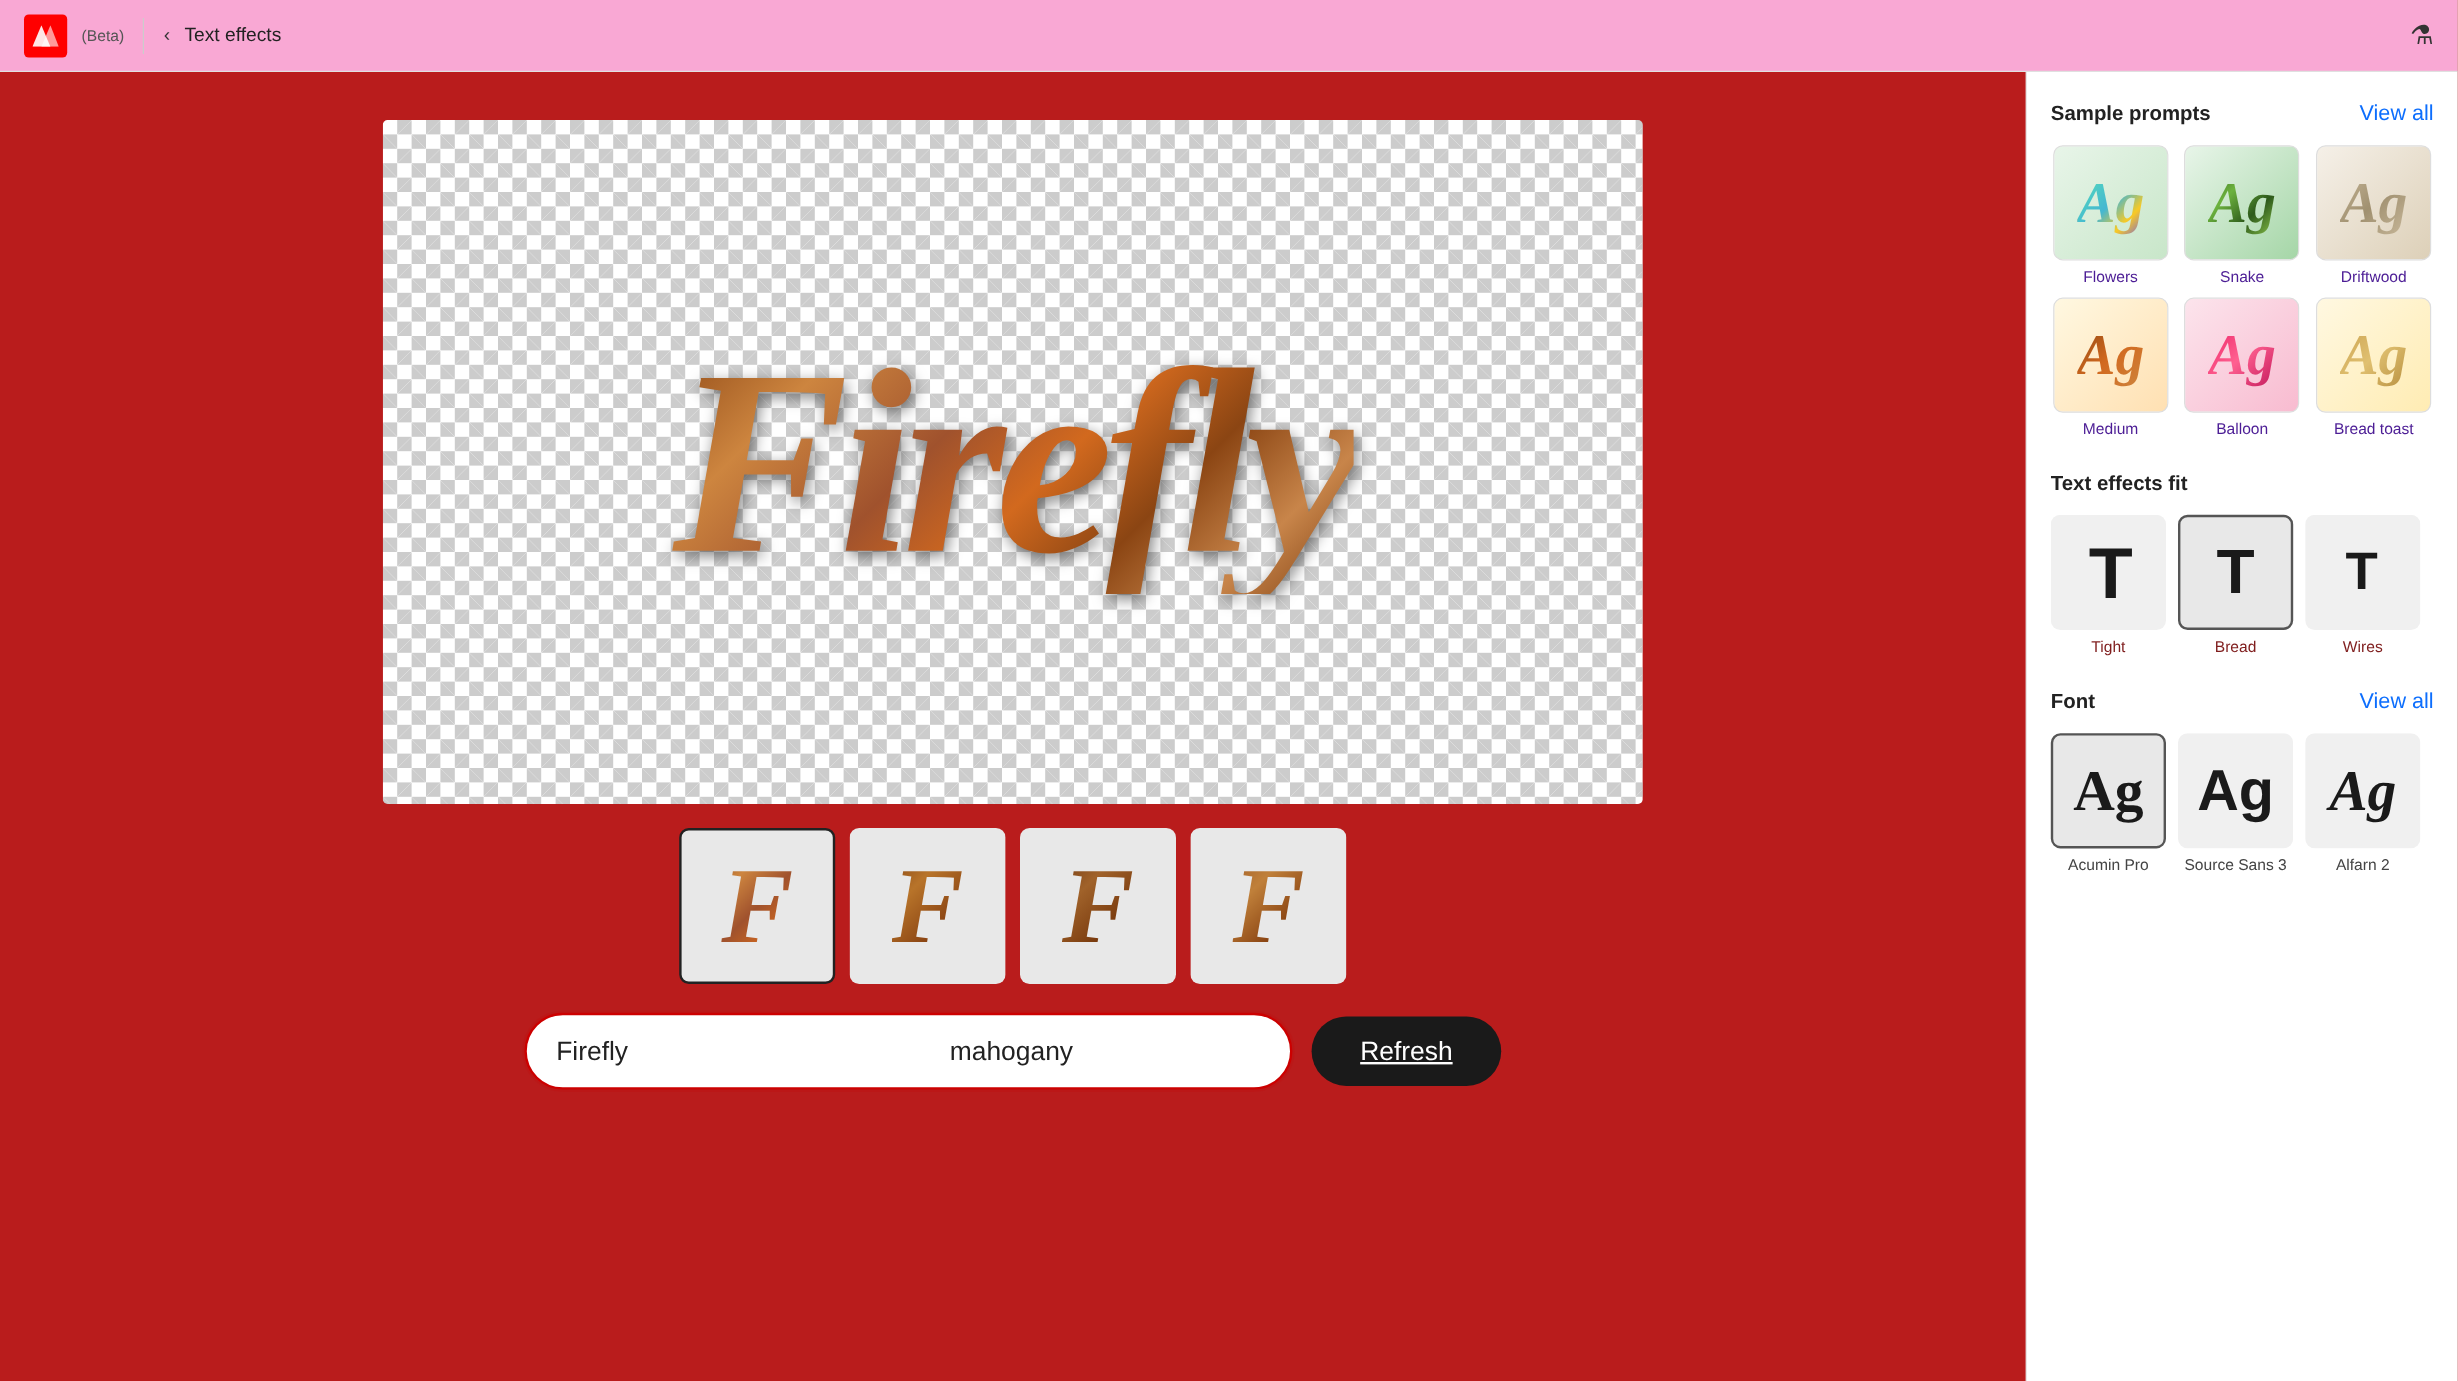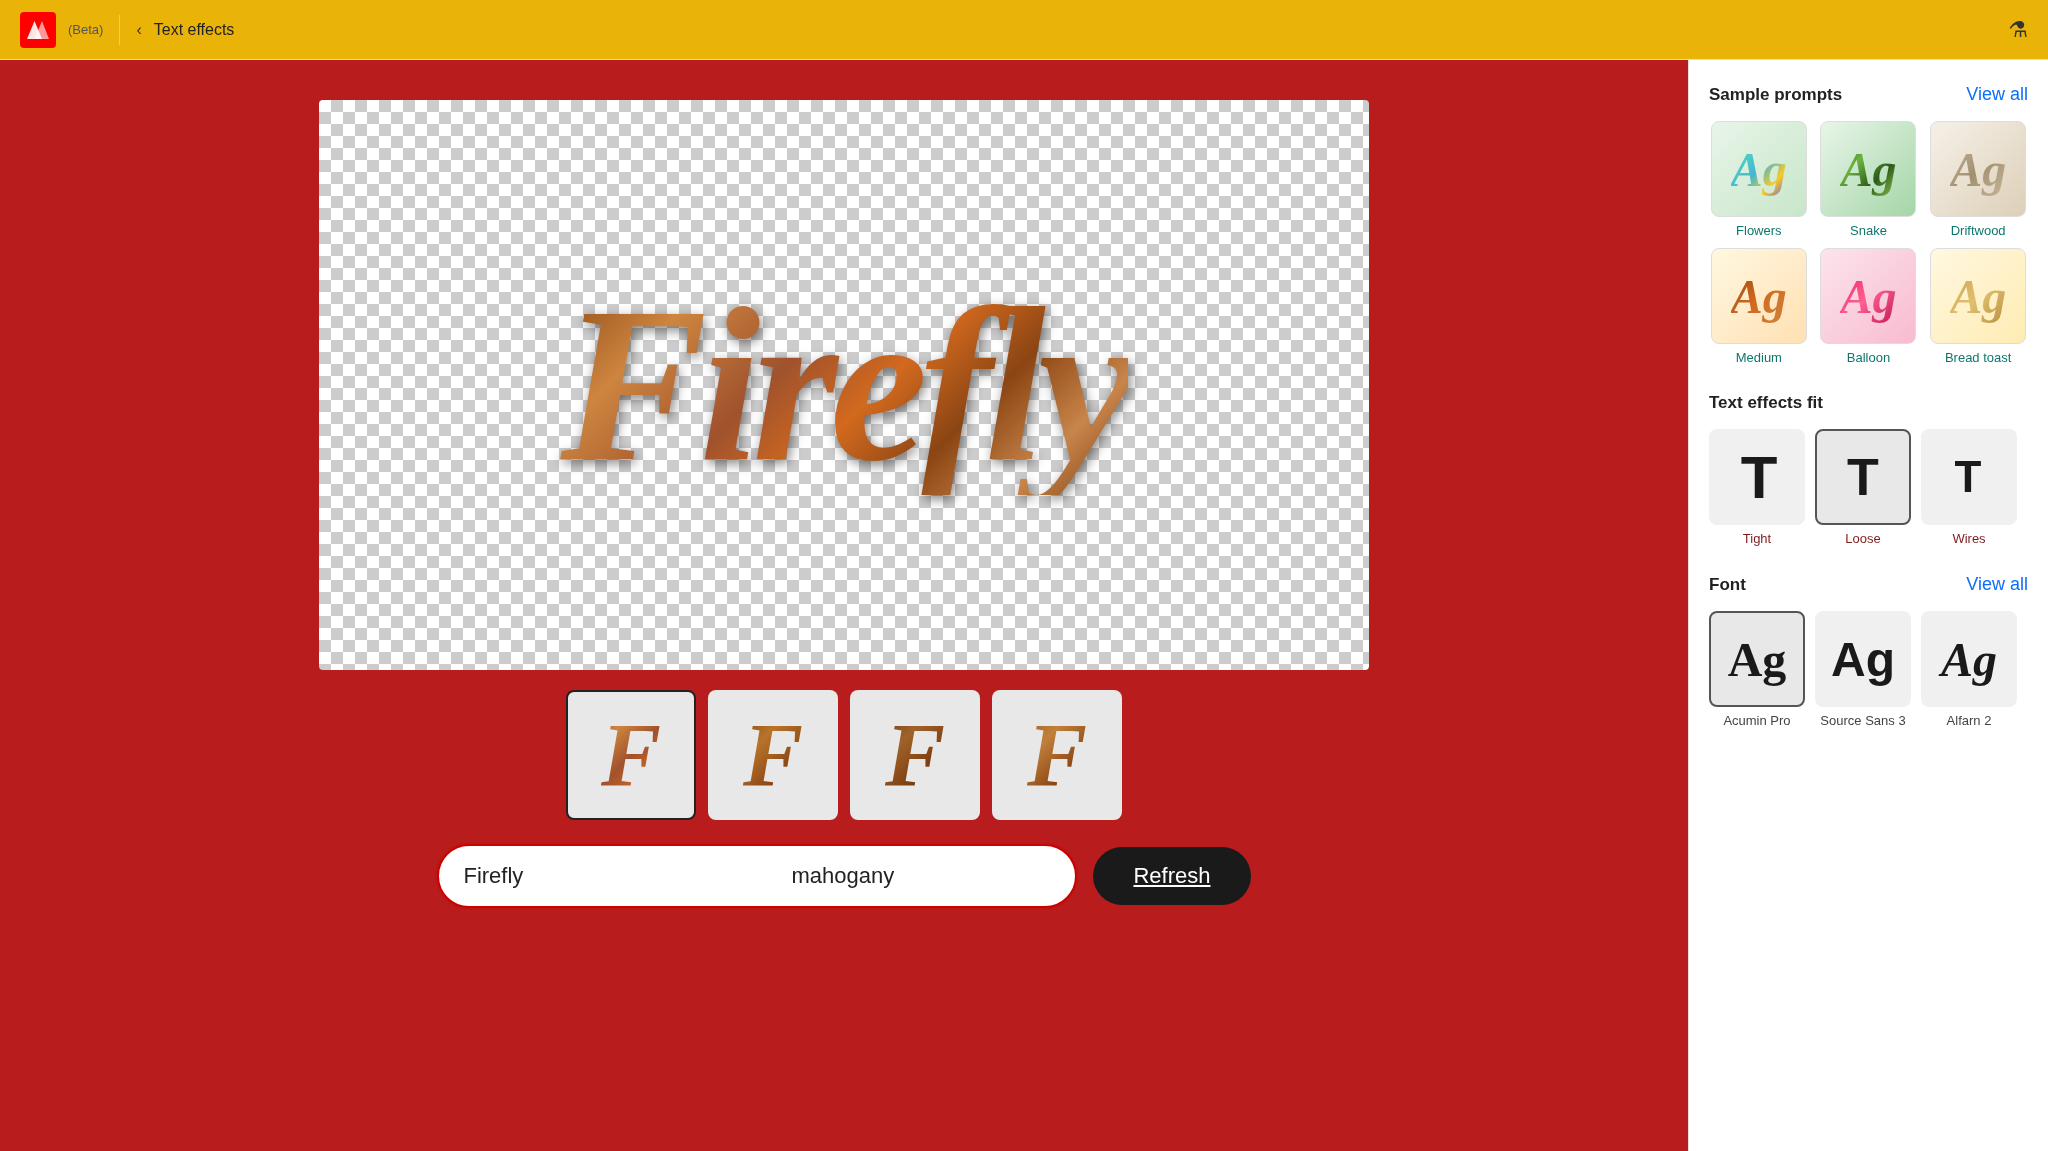--- a/index.html
+++ b/index.html
@@ -3,21 +3,21 @@
   <meta charset="utf-8">
   <style>
     * { box-sizing: border-box; margin: 0; padding: 0; }
     body { font-family: 'Segoe UI', Arial, sans-serif; background: #f0f0f0; width: 2048px; height: 1151px; overflow: hidden; }
 
     
     .header {
       display: flex;
       align-items: center;
       height: 60px;
-      background: #eab308;
+      background: #f9a8d4;
       border-bottom: 1px solid #e0e0e0;
       padding: 0 20px;
       gap: 12px;
     }
     .adobe-logo {
       width: 36px; height: 36px;
       background: #ff0000;
       border-radius: 4px;
       display: flex; align-items: center; justify-content: center;
       color: white; font-weight: bold; font-size: 18px;
@@ -240,21 +240,21 @@
       border: 1px solid #ddd;
       display: flex; align-items: center; justify-content: center;
       overflow: hidden;
       font-size: 48px;
       font-weight: 900;
       font-family: Georgia, serif;
       font-style: italic;
     }
     .prompt-label {
       font-size: 13px;
-      color: #0f766e;
+      color: #4c1d95;
       text-align: center;
     }
 
     
     .thumb-flowers { background: linear-gradient(135deg, #e8f5e9, #c8e6c9); color: transparent; }
     .thumb-flowers-text {
       background: linear-gradient(135deg, #ff6b6b, #4ecdc4, #45b7d1, #f9ca24, #6c5ce7);
       -webkit-background-clip: text; background-clip: text;
       color: transparent;
       font-size: 48px; font-weight: 900; font-family: Georgia, serif; font-style: italic;
@@ -485,21 +485,21 @@
         <div class="fit-thumb">
           <span class="fit-T tight">T</span>
         </div>
         <span class="fit-label">Tight</span>
       </div>
 
       <div class="fit-option">
         <div class="fit-thumb selected">
           <span class="fit-T medium">T</span>
         </div>
-        <span class="fit-label">Loose</span>
+        <span class="fit-label">Bread</span>
       </div>
 
       <div class="fit-option">
         <div class="fit-thumb">
           <span class="fit-T loose">T</span>
         </div>
         <span class="fit-label">Wires</span>
       </div>
 
     </div>

